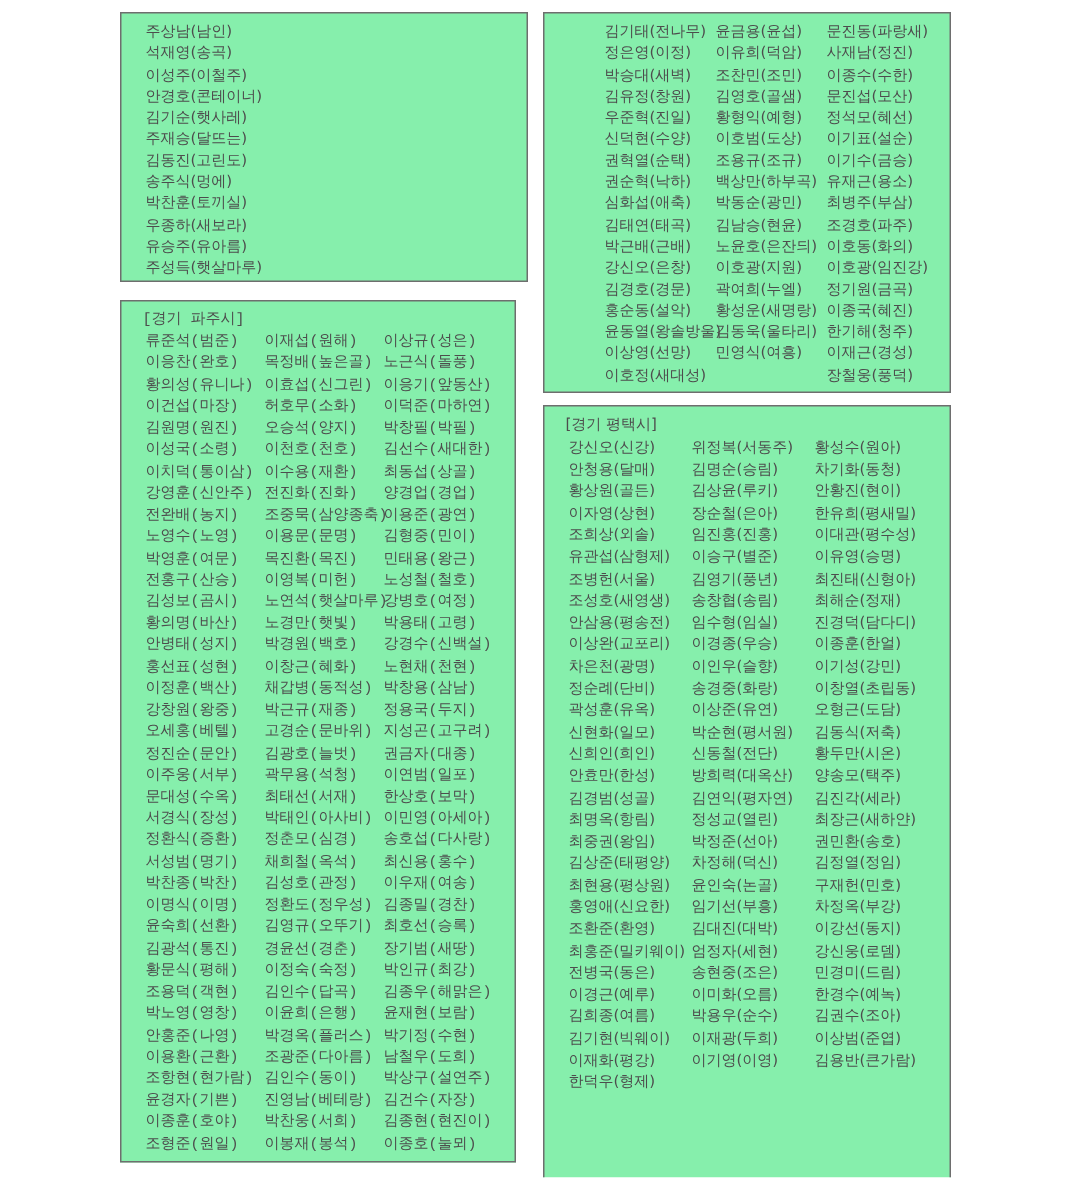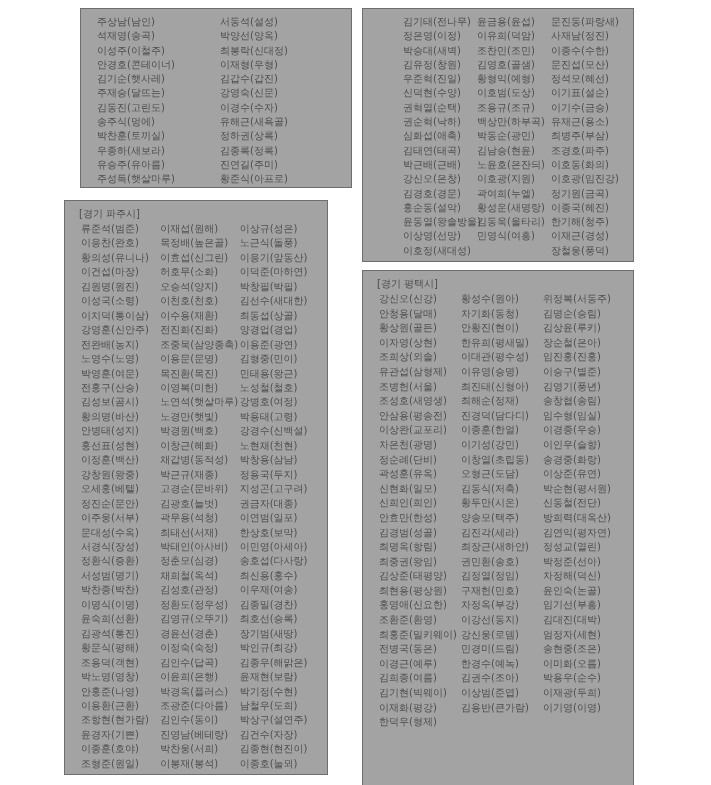--- a/index.html
+++ b/index.html
@@ -12,25 +12,25 @@
     position: relative;
     width: 711px;
     height: 785px;
     background: #ffffff;
     overflow: hidden;
   }
   .box {
     position: absolute;
     box-sizing: border-box;
     border: 1px solid #6e6e6e;
-    background: #a3a3a3;
+    background: #86efac;
   }
   #box1 { left: 80px;  top: 8px;   width: 272px; height: 180px; }
   #box2 { left: 362px; top: 8px;   width: 272px; height: 254px; padding-left: 24px; }
-  #box3 { left: 64px;  top: 200px; width: 264px; height: 575px; }
+  #box3 { left: 80px;  top: 200px; width: 264px; height: 575px; font-family: Liberation Mono, monospace; }
   #box4 { left: 362px; top: 270px; width: 272px; height: 543px; }
 
   .region-label {
     font-size: 10px;
     line-height: 15px;
     color: #4d4d4d;
     padding: 5px 0 0 14px;
     white-space: nowrap;
   }
   .cols {
@@ -61,34 +61,20 @@
           <div class="name">이성주(이철주)</div>
           <div class="name">안경호(콘테이너)</div>
           <div class="name">김기순(햇사레)</div>
           <div class="name">주재승(달뜨는)</div>
           <div class="name">김동진(고린도)</div>
           <div class="name">송주식(멍에)</div>
           <div class="name">박찬훈(토끼실)</div>
           <div class="name">우종하(새보라)</div>
           <div class="name">유승주(유아름)</div>
           <div class="name">주성득(햇살마루)</div>
-        </div>
-      <div class="col">
-          <div class="name">서동석(설성)</div>
-          <div class="name">박양선(양옥)</div>
-          <div class="name">최봉락(신대정)</div>
-          <div class="name">이재형(우형)</div>
-          <div class="name">김갑수(갑진)</div>
-          <div class="name">강영숙(신문)</div>
-          <div class="name">이경수(수자)</div>
-          <div class="name">유해근(새욕골)</div>
-          <div class="name">정하권(상록)</div>
-          <div class="name">김종록(정록)</div>
-          <div class="name">진연길(주미)</div>
-          <div class="name">황준식(아프로)</div>
         </div>
     </div>
   </div>
 
   <div class="box" id="box2">
     <div class="cols">
       <div class="col">
           <div class="name">김기태(전나무)</div>
           <div class="name">정은영(이정)</div>
           <div class="name">박승대(새벽)</div>
@@ -302,20 +288,51 @@
           <div class="name">조환준(환영)</div>
           <div class="name">최홍준(밀키웨이)</div>
           <div class="name">전병국(동은)</div>
           <div class="name">이경근(예루)</div>
           <div class="name">김희종(여름)</div>
           <div class="name">김기현(빅웨이)</div>
           <div class="name">이재화(평강)</div>
           <div class="name">한덕우(형제)</div>
         </div>
       <div class="col">
+          <div class="name">위정복(서동주)</div>
+          <div class="name">김명순(승림)</div>
+          <div class="name">김상윤(루키)</div>
+          <div class="name">장순철(은아)</div>
+          <div class="name">임진홍(진홍)</div>
+          <div class="name">이승구(별준)</div>
+          <div class="name">김영기(풍년)</div>
+          <div class="name">송창협(송림)</div>
+          <div class="name">임수형(임실)</div>
+          <div class="name">이경종(우승)</div>
+          <div class="name">이인우(슬향)</div>
+          <div class="name">송경중(화랑)</div>
+          <div class="name">이상준(유연)</div>
+          <div class="name">박순현(평서원)</div>
+          <div class="name">신동철(전단)</div>
+          <div class="name">방희력(대옥산)</div>
+          <div class="name">김연익(평자연)</div>
+          <div class="name">정성교(열린)</div>
+          <div class="name">박정준(선아)</div>
+          <div class="name">차정해(덕신)</div>
+          <div class="name">윤인숙(논골)</div>
+          <div class="name">임기선(부흥)</div>
+          <div class="name">김대진(대박)</div>
+          <div class="name">엄정자(세현)</div>
+          <div class="name">송현중(조은)</div>
+          <div class="name">이미화(오름)</div>
+          <div class="name">박용우(순수)</div>
+          <div class="name">이재광(두희)</div>
+          <div class="name">이기영(이영)</div>
+        </div>
+      <div class="col">
           <div class="name">황성수(원아)</div>
           <div class="name">차기화(동청)</div>
           <div class="name">안황진(현이)</div>
           <div class="name">한유희(평새밀)</div>
           <div class="name">이대관(평수성)</div>
           <div class="name">이유영(승명)</div>
           <div class="name">최진태(신형아)</div>
           <div class="name">최해순(정재)</div>
           <div class="name">진경덕(담다디)</div>
           <div class="name">이종훈(한얼)</div>
@@ -332,47 +349,16 @@
           <div class="name">구재헌(민호)</div>
           <div class="name">차정옥(부강)</div>
           <div class="name">이강선(동지)</div>
           <div class="name">강신웅(로뎀)</div>
           <div class="name">민경미(드림)</div>
           <div class="name">한경수(예녹)</div>
           <div class="name">김권수(조아)</div>
           <div class="name">이상범(준엽)</div>
           <div class="name">김용반(큰가람)</div>
         </div>
-      <div class="col">
-          <div class="name">위정복(서동주)</div>
-          <div class="name">김명순(승림)</div>
-          <div class="name">김상윤(루키)</div>
-          <div class="name">장순철(은아)</div>
-          <div class="name">임진홍(진홍)</div>
-          <div class="name">이승구(별준)</div>
-          <div class="name">김영기(풍년)</div>
-          <div class="name">송창협(송림)</div>
-          <div class="name">임수형(임실)</div>
-          <div class="name">이경종(우승)</div>
-          <div class="name">이인우(슬향)</div>
-          <div class="name">송경중(화랑)</div>
-          <div class="name">이상준(유연)</div>
-          <div class="name">박순현(평서원)</div>
-          <div class="name">신동철(전단)</div>
-          <div class="name">방희력(대옥산)</div>
-          <div class="name">김연익(평자연)</div>
-          <div class="name">정성교(열린)</div>
-          <div class="name">박정준(선아)</div>
-          <div class="name">차정해(덕신)</div>
-          <div class="name">윤인숙(논골)</div>
-          <div class="name">임기선(부흥)</div>
-          <div class="name">김대진(대박)</div>
-          <div class="name">엄정자(세현)</div>
-          <div class="name">송현중(조은)</div>
-          <div class="name">이미화(오름)</div>
-          <div class="name">박용우(순수)</div>
-          <div class="name">이재광(두희)</div>
-          <div class="name">이기영(이영)</div>
-        </div>
     </div>
   </div>
 
 </div>
 
 </body></html>

